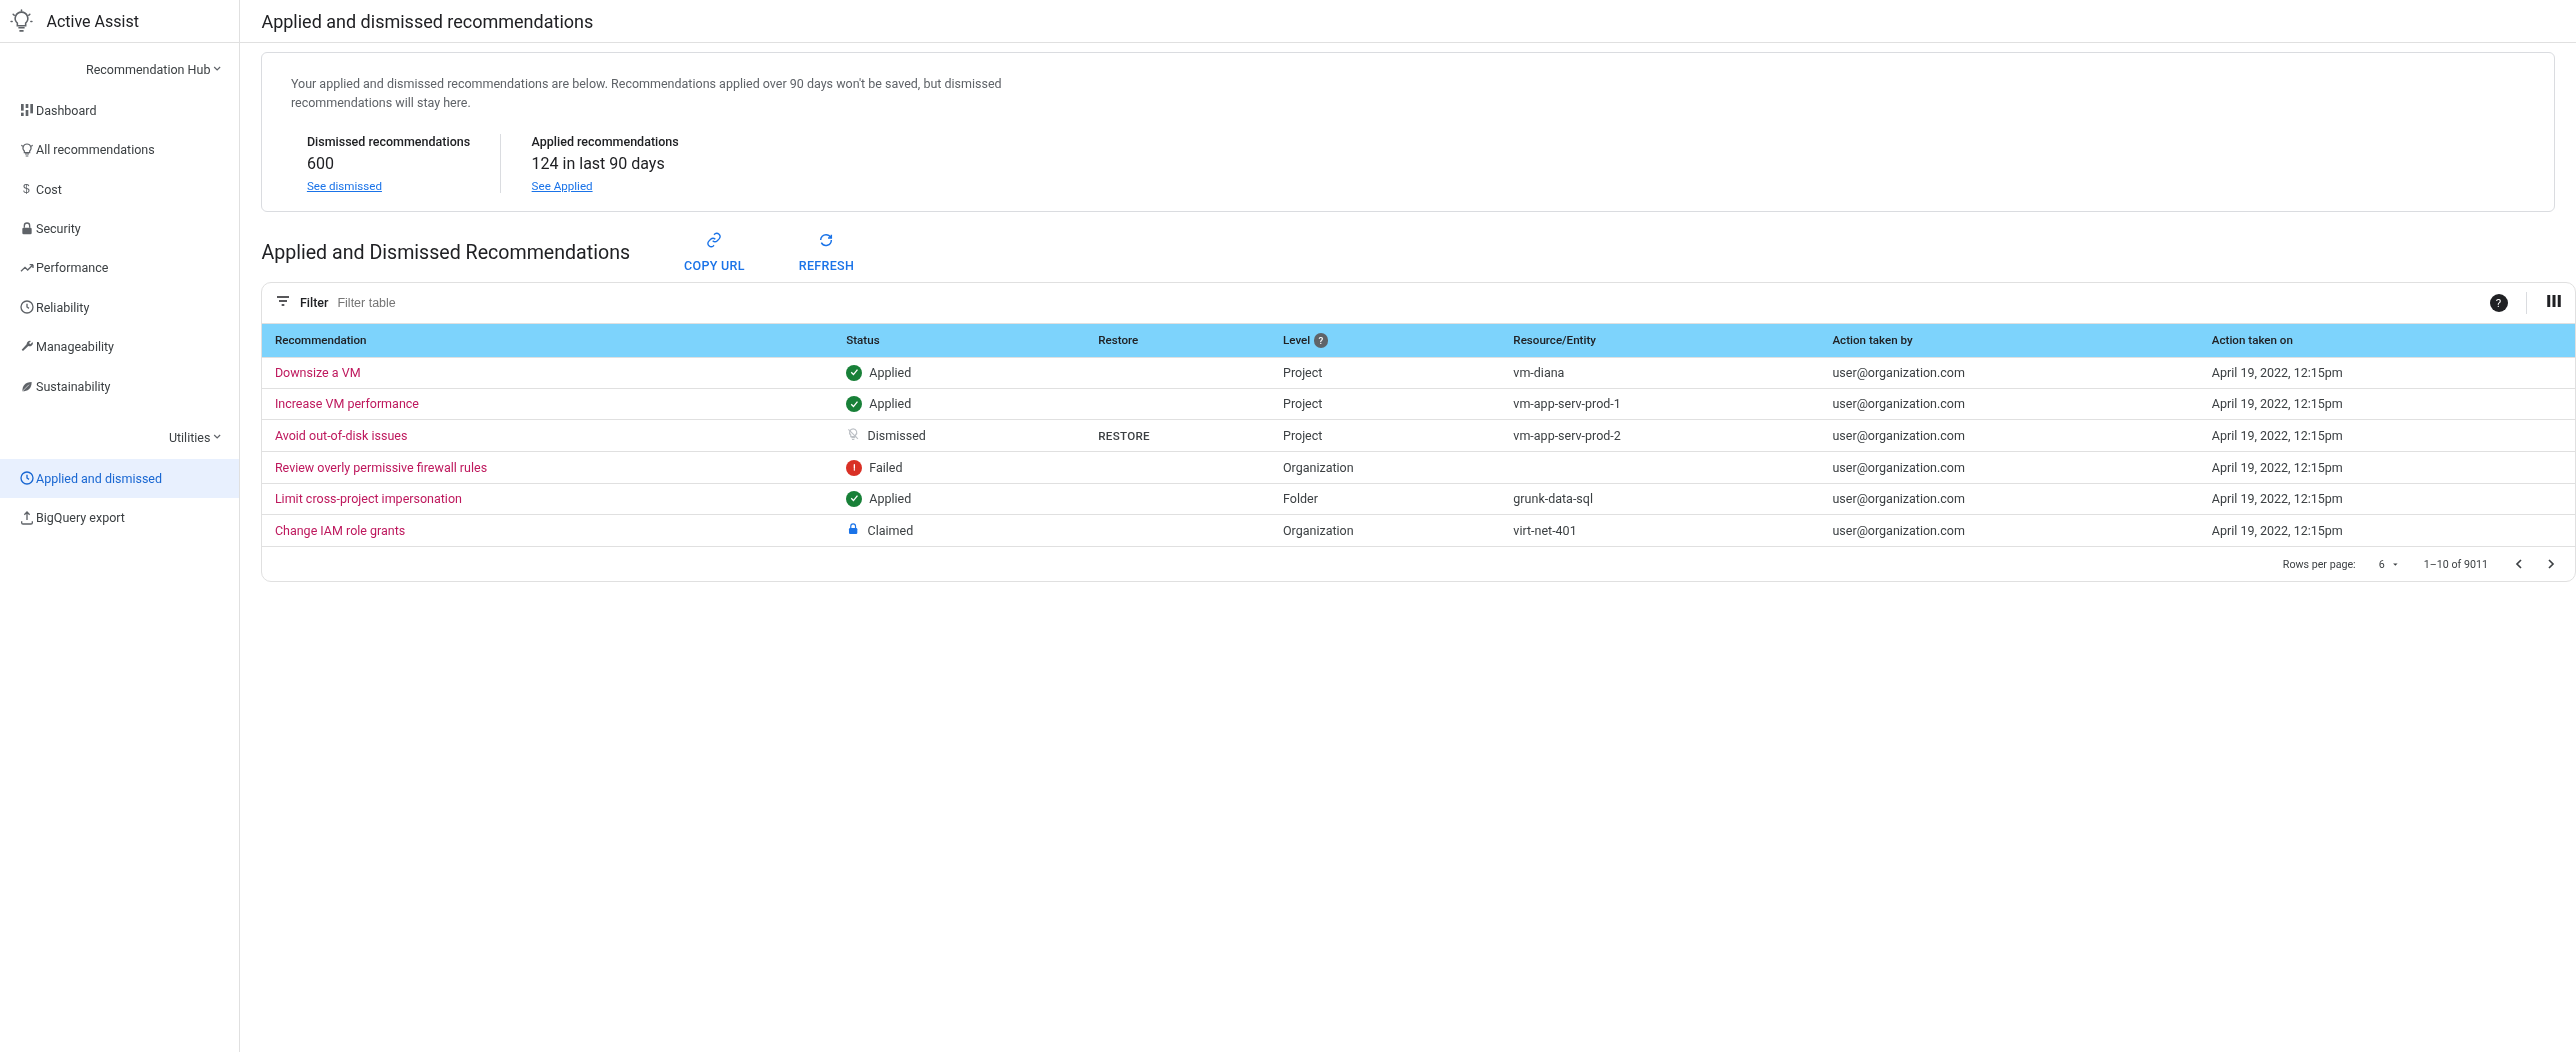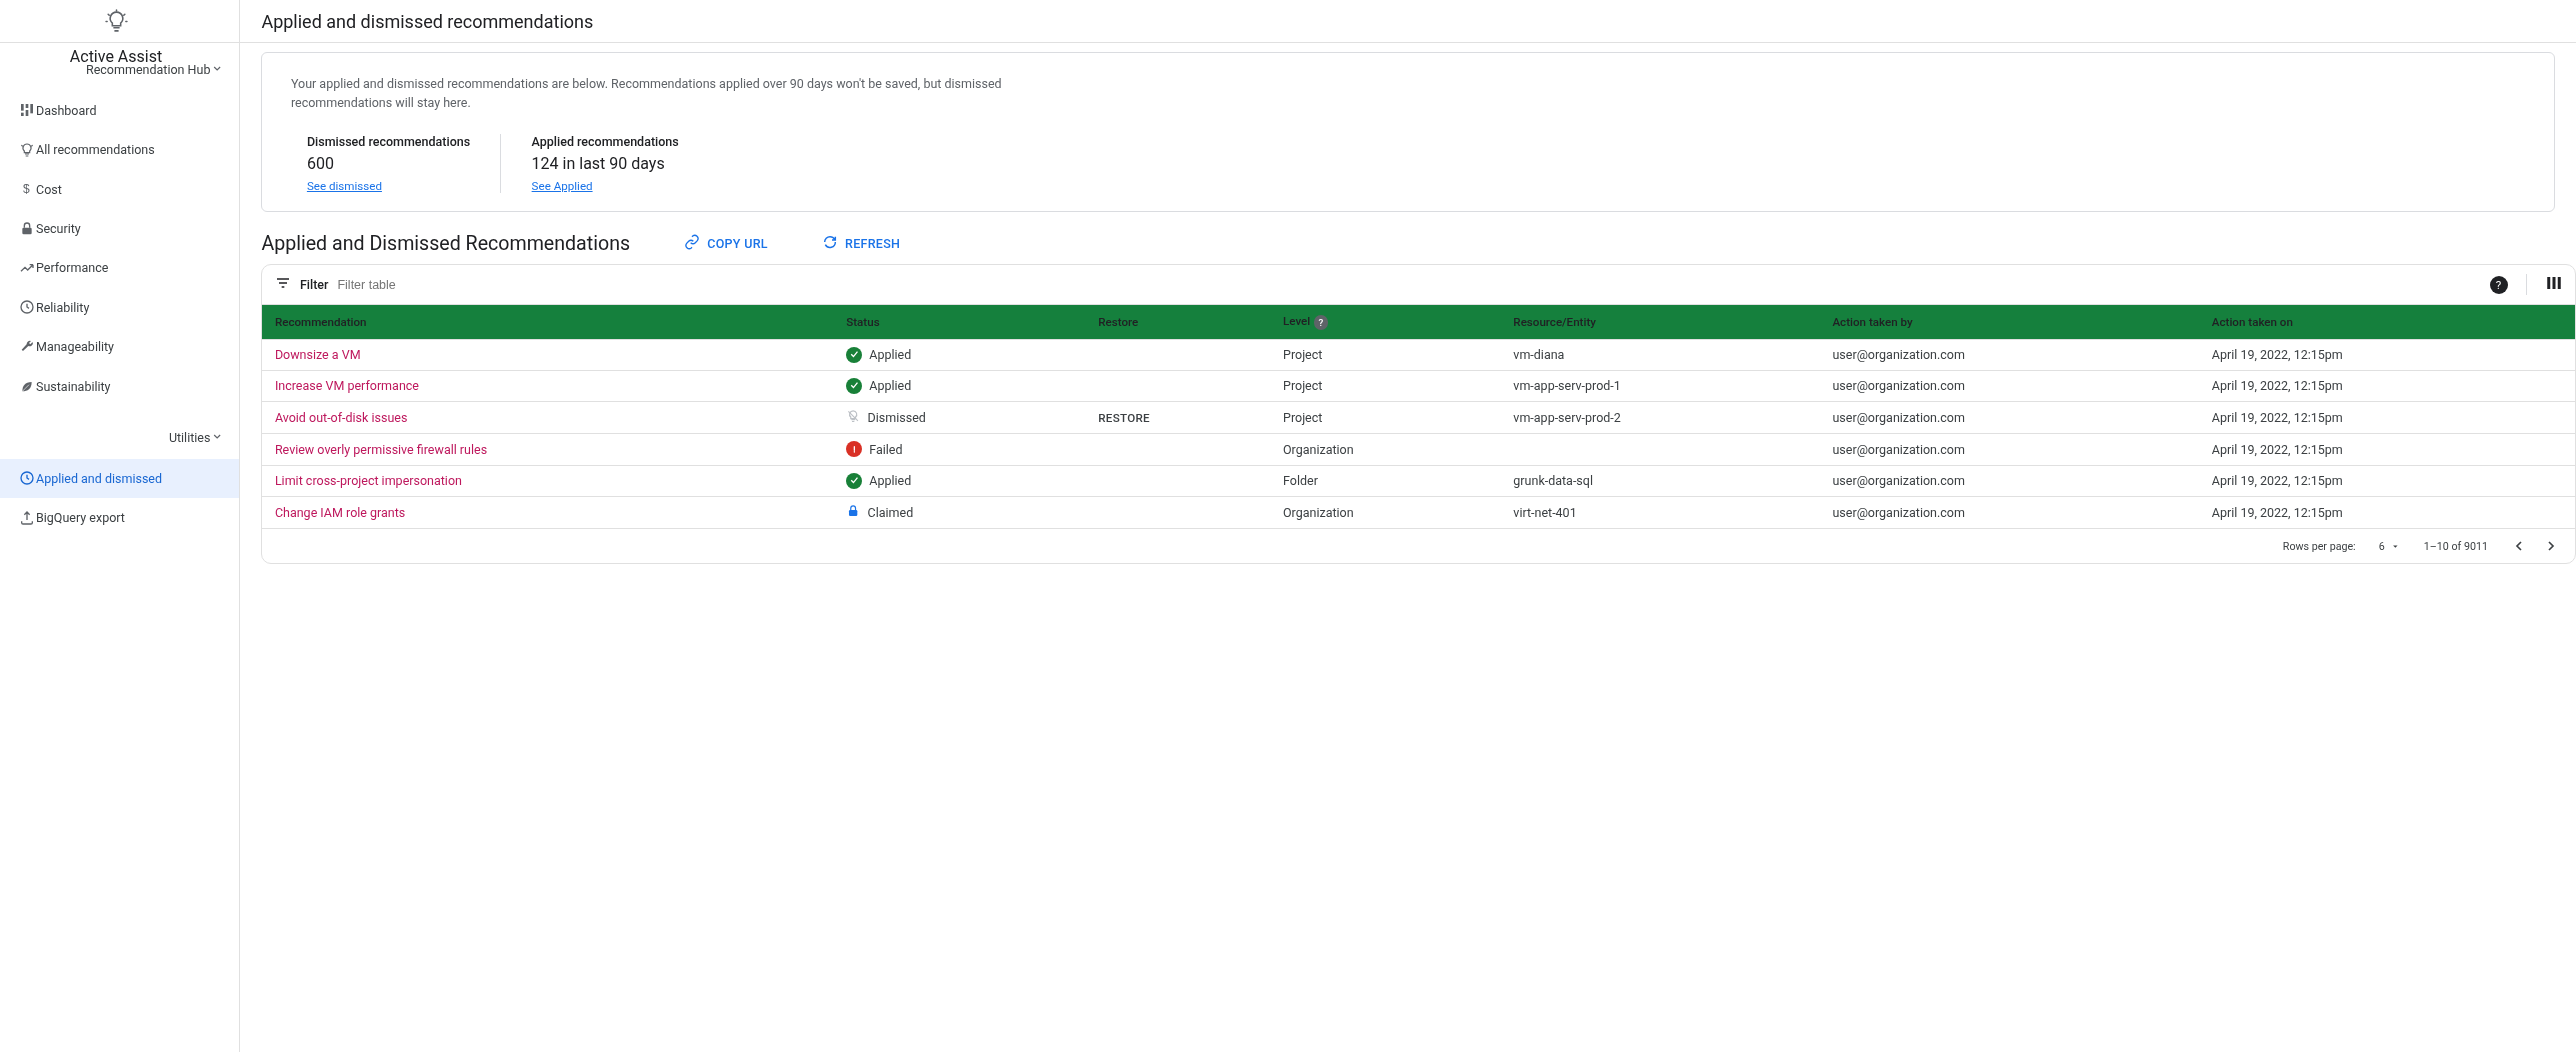--- a/index.html
+++ b/index.html
@@ -1,21 +1,21 @@
 <!DOCTYPE html>
 <html style="font-size:14.3px"><head>
   <meta charset="utf-8">
   <style>
     * { box-sizing: border-box; margin: 0; padding: 0; }
     body { font-family: Roboto, Arial, sans-serif; background: #fff; color: #202124; font-size: 12.5px; }
     .layout { display: flex; height: 100vh; }
     
     
     .sidebar { width: 240px; border-right: 0.9px solid #e0e0e0; display: flex; flex-direction: column; }
-    .sidebar-header { display: flex; align-items: center; gap: 12.5px; padding: 9px 16px 9px 9px; height: 43px; border-bottom: 0.9px solid #e0e0e0; flex-direction: column; }
+    .sidebar-header { display: flex; align-items: center; gap: 12.5px; padding: 9px 16px 9px 9px; height: 43px; border-bottom: 0.9px solid #e0e0e0; }
     .sidebar-header-title { font-size: 16px; font-weight: 400; color: #202124; }
     .assist-icon { width: 25px; height: 25px; }
     
     .nav-section { padding: 5.4px 0; }
     .nav-section-header { display: flex; align-items: center; justify-content: flex-end; padding: 12.5px 14.3px 12.5px 9px; font-size: 12.5px; color: #3c4043; cursor: pointer; }
     .nav-item { display: flex; align-items: center; padding: 10.7px 14.3px 10.7px 18px; font-size: 12.5px; color: #3c4043; cursor: pointer; }
     .nav-item.active { background: #e8f0fe; color: #1967d2; }
     .nav-item.active .nav-icon { color: #1967d2; }
     .nav-icon { width: 18px; height: 18px; color: #5f6368; display: flex; align-items: center; justify-content: center; }
     
@@ -28,32 +28,32 @@
     .summary-stats { display: flex; gap: 0; }
     .stat-block { padding: 0 16px; }
     .stat-block:first-child { padding-left: 16px; }
     .stat-divider { width: 0.9px; background: #dadce0; margin: 0 14.3px; }
     .stat-label { font-size: 12.5px; font-weight: 500; color: #202124; margin-bottom: 5.4px; }
     .stat-value { font-size: 16px; color: #202124; margin-bottom: 5.4px; }
     .stat-link { font-size: 11.6px; color: #1a73e8; text-decoration: underline; cursor: pointer; }
     
     .section-bar { display: flex; align-items: center; padding: 12.5px 21.4px 9px 21.4px; gap: 54px; }
     .section-title { font-size: 19.6px; color: #202124; }
-    .action-btn { display: flex; align-items: center; gap: 7.1px; color: #1a73e8; font-size: 12.5px; font-weight: 500; cursor: pointer; letter-spacing: 0.3px; }
+    .action-btn { display: flex; align-items: center; gap: 7.1px; color: #1a73e8; font-size: 12.5px; font-weight: 500; cursor: pointer; letter-spacing: 0.3px; flex-direction: column; }
     
     
     .table-wrap { margin: 0 0 0 21.4px; border: 0.9px solid #e0e0e0; border-radius: 10px; }
     .filter-bar { display: flex; align-items: center; padding: 9px 12.5px; gap: 9px; border-bottom: 0.9px solid #e0e0e0; }
     .filter-label { font-weight: 500; font-size: 12.5px; }
     .filter-input { border: none; outline: none; font-size: 12.5px; color: #5f6368; flex: 1; }
     .filter-right { display: flex; align-items: center; gap: 18px; }
     .filter-sep { width: 0.9px; height: 21.4px; background: #dadce0; }
     
     table { width: 100%; border-collapse: collapse; }
-    th { text-align: left; padding: 9px 12.5px; font-size: 11.6px; font-weight: 500; color: #202124; background: #15803d; border-bottom: 0.9px solid #e0e0e0; }
+    th { text-align: left; padding: 9px 12.5px; font-size: 11.6px; font-weight: 500; color: #202124; background: #7dd3fc; border-bottom: 0.9px solid #e0e0e0; }
     td { padding: 7.1px 12.5px; font-size: 12.5px; color: #3c4043; border-bottom: 0.9px solid #e0e0e0; }
     td.rec-name { color: #be185d; }
     .status-cell { display: flex; align-items: center; gap: 7.1px; }
     .status-icon { width: 16px; height: 16px; border-radius: 50%; display: flex; align-items: center; justify-content: center; }
     .status-applied { background: #188038; }
     .status-failed { background: #d93025; }
     .status-claimed { color: #1a73e8; }
     .status-dismissed { color: #bdc1c6; }
     .restore-btn { color: #3c4043; font-weight: 500; letter-spacing: 0.3px; cursor: pointer; font-size: 11.6px; }
     .help-circle { width: 14.3px; height: 14.3px; border-radius: 50%; background: #5f6368; color: #fff; font-size: 9.8px; display: inline-flex; align-items: center; justify-content: center; margin-left: 3.6px; vertical-align: middle; }

